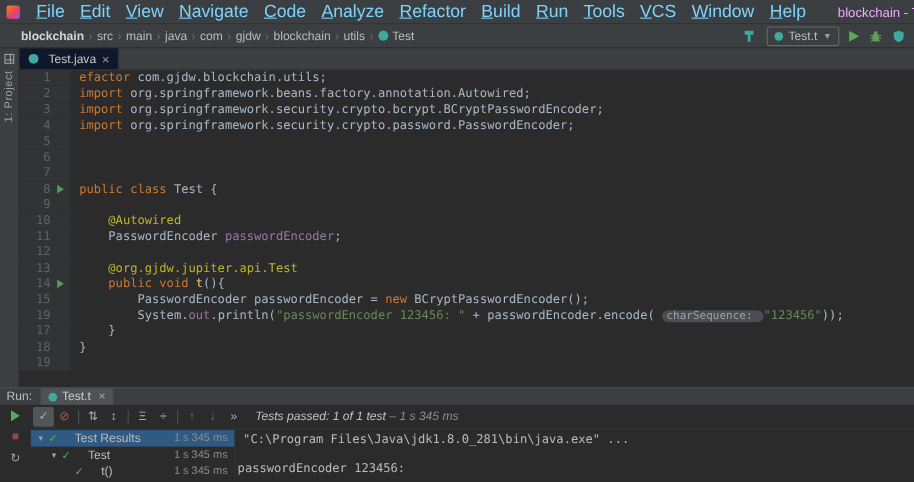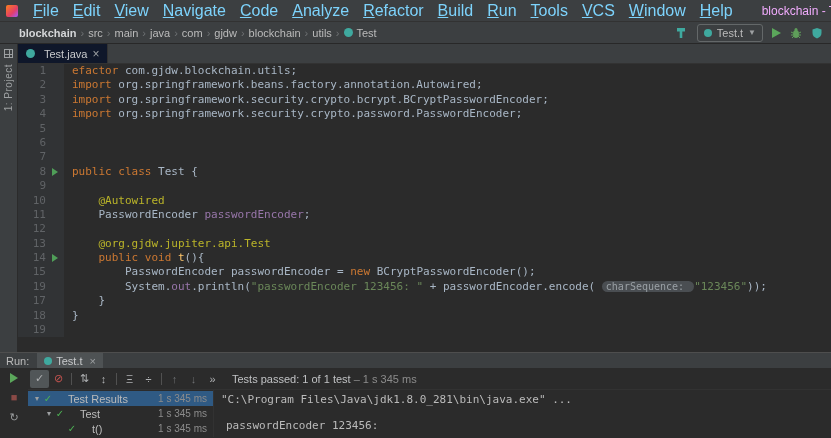--- a/index.html
+++ b/index.html
@@ -69,33 +69,33 @@
   .run-body { display:flex; height:69px; }
   .run-left { width:28px; flex:none; display:flex; flex-direction:column; align-items:center; padding-top:5px; gap:9px; }
   .left-tri { width:0; height:0; border-left:8px solid #5ba75b; border-top:5px solid transparent; border-bottom:5px solid transparent; }
   .left-ic { font-size:11px; line-height:11px; }
   .run-right { flex:1; display:flex; flex-direction:column; min-width:0; }
   .run-toolbar { height:22px; flex:none; display:flex; align-items:center; border-bottom:1px solid #323232; padding-left:2px; }
   .tb-icon { width:19px; height:18px; display:flex; align-items:center; justify-content:center;
     font-size:11px; color:#afb1b3; border-radius:2px; flex:none; }
   .tb-icon.selected { background:#515658; }
   .tb-divider { width:1px; height:12px; background:#515151; margin:0 3px; flex:none; }
-  .run-status { margin-left:10px; font-size:11px; color:#c0c2c4; white-space:nowrap; }
+  .run-status { margin-left:10px; font-size:11px; color:#c0c2c4; white-space:nowrap;font-style:italic; }
   .run-status .time { color:#8c8c8c; }
   .run-content { flex:1; display:flex; min-height:0; }
   .test-tree { width:186px; flex:none; border-right:1px solid #323232; padding-top:1px; font-size:11px; color:#bbbbbb; }
   .tree-row { height:15px; display:flex; align-items:center; padding-right:6px; }
   .tree-row.selected { background:#2f5a84; }
   .tree-chevron { width:10px; font-size:8px; color:#9da0a2; text-align:center; flex:none; }
   .tree-check { width:12px; font-size:10px; color:#4db354; flex:none; text-align:center; }
   .tree-label { margin-left:14px; white-space:nowrap; }
   .tree-time { margin-left:auto; color:#8c8c8c; font-size:10px; white-space:nowrap; }
   .console { flex:1; position:relative; font-family:"DejaVu Sans Mono", monospace; font-size:11px; color:#bbbbbb; padding:3px 0 0 7px; min-width:0; }
   .console-cmd { white-space:pre; }
-  .console-result { position:absolute; left:12px; bottom:5px; display:flex; align-items:center; white-space:pre; }
+  .console-result { position:absolute; left:2px; bottom:5px; display:flex; align-items:center; white-space:pre; }
   .hash-box { border:2px solid #cf3434; padding:0 4px; margin-left:5px; color:#bcbec0; }
 </style>
 </head>
 <body>
 
 <div class="menu-bar">
   <span class="app-logo"></span>
   <span style="display:flex;">
       <span class="menu-item"><u>F</u>ile</span>
       <span class="menu-item"><u>E</u>dit</span>

